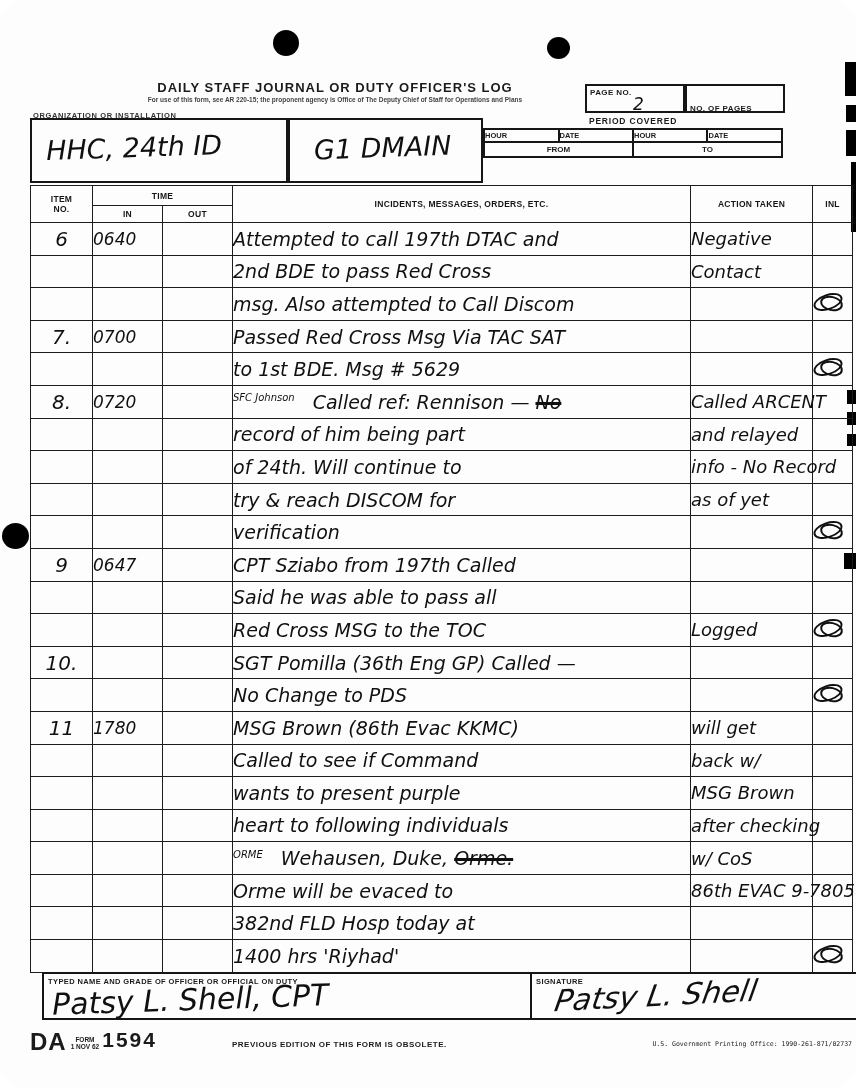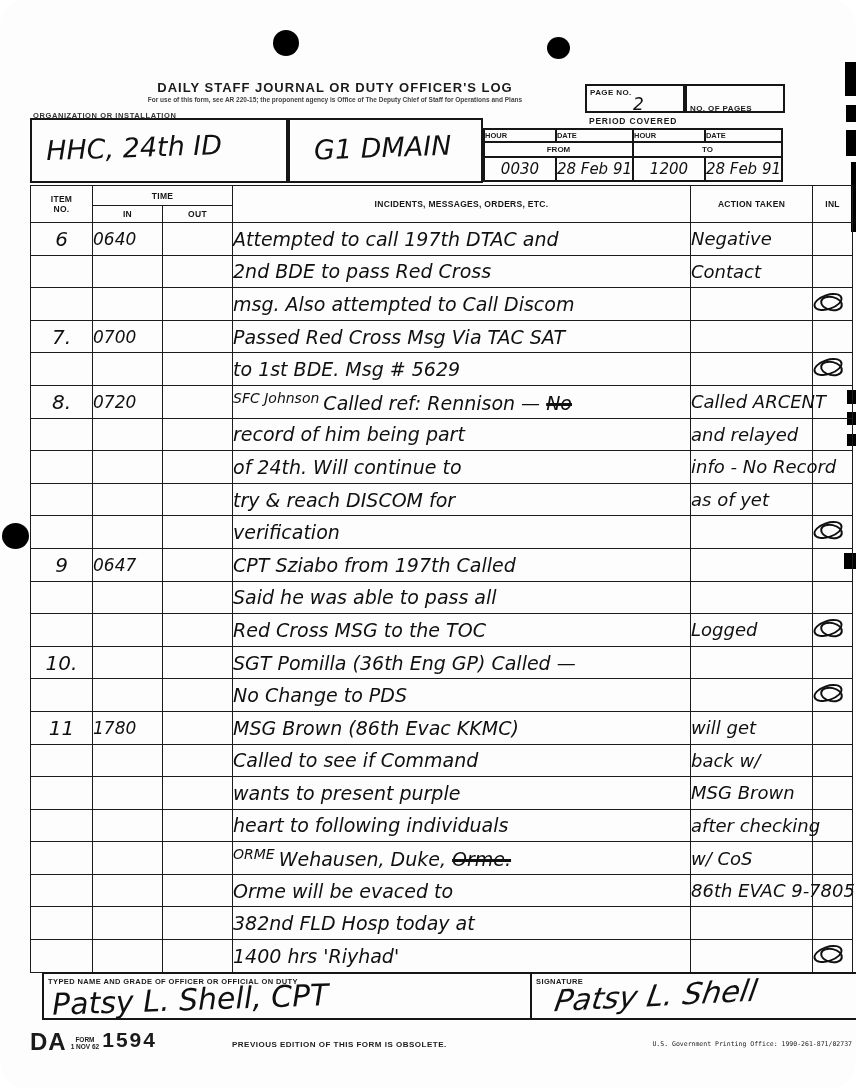--- a/index.html
+++ b/index.html
@@ -41,21 +41,21 @@
   
   .logtable{position:absolute;left:30px;top:185px;border-collapse:collapse;table-layout:fixed;width:822px;}
   .logtable th,.logtable td{border:1.5px solid #1c1c1c;padding:0;box-sizing:border-box;overflow:visible;}
   .logtable thead th{font-size:8.5px;font-weight:bold;letter-spacing:.3px;}
   .logtable tbody tr{height:32.6px;}
   .c-item{text-align:center;font-size:20px;}
   .c-time-in,.c-time-out{text-align:left;font-size:17px;white-space:nowrap;}
   .c-incident{padding-left:8px;font-size:19px;white-space:nowrap;}
   .c-action{padding-left:4px;font-size:18px;white-space:nowrap;}
   .c-inl{text-align:center;}
-  .note{font-size:14px;vertical-align:super;margin-right:4px;font-style:italic;}
+  .note{font-size:10px;vertical-align:super;margin-right:18px;font-style:italic;}
   .struck{text-decoration:line-through;text-decoration-thickness:3px;}
 
   .scribble{display:inline-block;width:30px;height:16px;position:relative;margin-left:-10px;}
   .scribble::before{content:"";position:absolute;inset:0;border:2px solid #101010;border-radius:50%;transform:rotate(-18deg);}
   .scribble::after{content:"";position:absolute;left:7px;top:2px;width:19px;height:11px;border:2px solid #101010;border-radius:50%;transform:rotate(12deg);}
 
   
   .sigrow{position:absolute;left:30px;top:972px;width:822px;height:48px;display:flex;padding-left:12px;}
   .sigbox{border:2px solid var(--ink);box-sizing:border-box;position:relative;}
   .sigbox .lbl{position:absolute;left:4px;top:3px;font-size:7.5px;}
@@ -111,26 +111,20 @@
       <tbody>
           <tr>
         <td class="phd pr">HOUR</td>
         <td class="phd pr">DATE</td>
         <td class="phd pr">HOUR</td>
         <td class="phd pr">DATE</td>
       </tr>
       <tr>
         <td colspan="2" class="pfromto pr">FROM</td>
         <td colspan="2" class="pfromto pr">TO</td>
-      </tr>
-      <tr>
-        <td class="pval hw">0030</td>
-        <td class="pval hw">28 Feb 91</td>
-        <td class="pval hw">1200</td>
-        <td class="pval hw">28 Feb 91</td>
       </tr>
     </tbody>
       </table>
   </div>
 
   <table class="logtable">
     <colgroup>
       <col style="width:62px">
         <col style="width:70px">
         <col style="width:70px">

